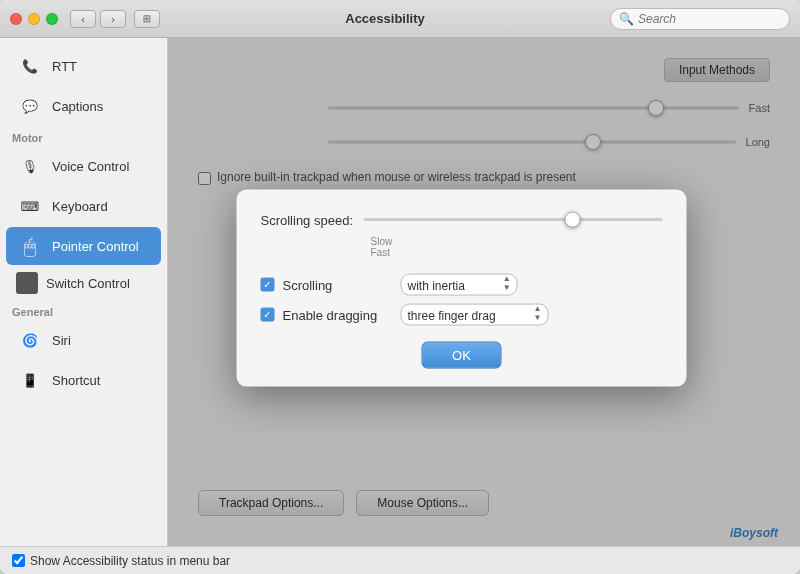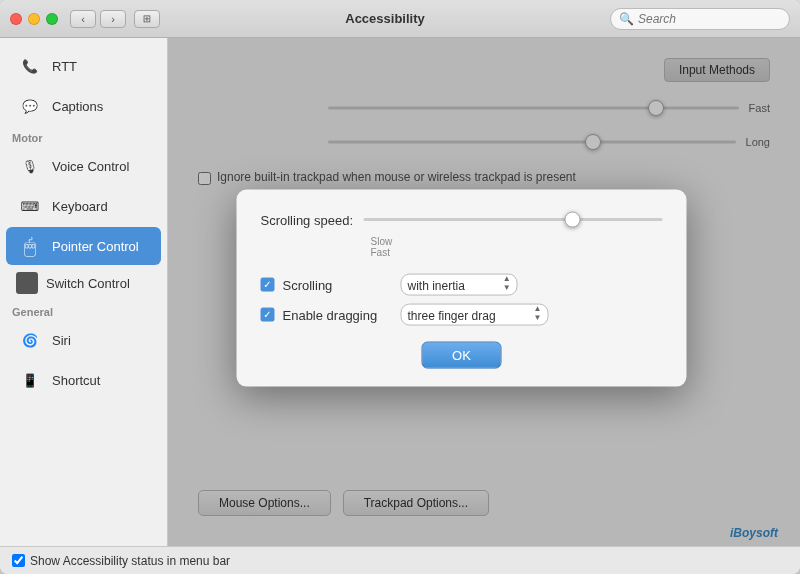--- a/index.html
+++ b/index.html
@@ -517,22 +517,22 @@
           </div>
           <span style="font-size:11px;color:#666;">Long</span>
         </div>
 
         <div class="checkbox-row" style="margin-top:10px;">
           <input type="checkbox" id="ignore-trackpad" style="">
           <label for="ignore-trackpad" style="font-size:12px;color:#555;">Ignore built-in trackpad when mouse or wireless trackpad is present</label>
         </div>
 
         <div class="bottom-buttons">
+          <button class="action-btn">Trackpad Options...</button>
           <button class="action-btn">Mouse Options...</button>
-          <button class="action-btn">Trackpad Options...</button>
         </div>
       </div>
 
       <div class="overlay"></div>
 
       <div class="modal">
 
         <div class="modal-scrolling-speed">
           <div class="speed-label-row">
             <span class="speed-label">Scrolling speed:</span>

